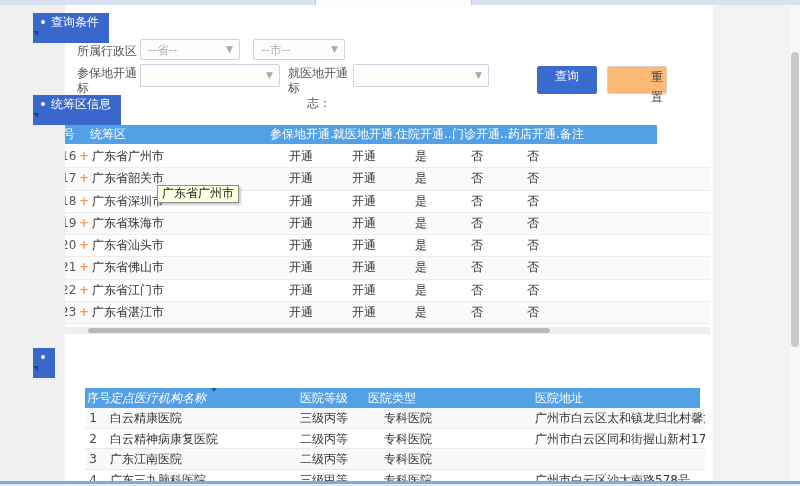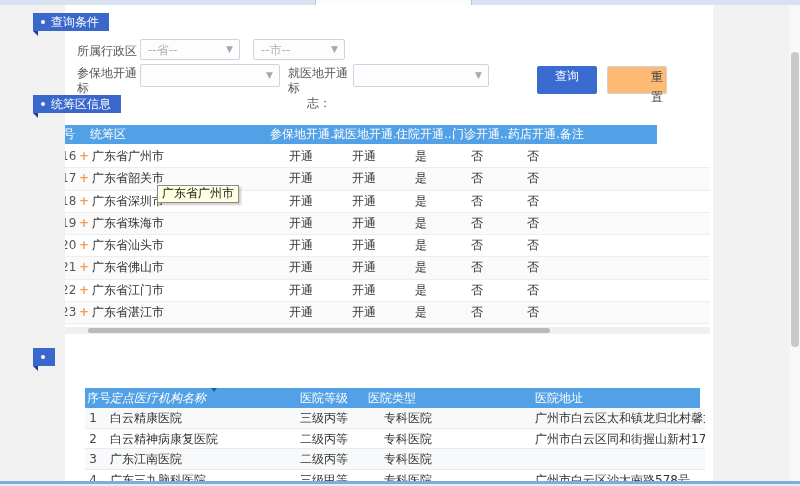--- a/index.html
+++ b/index.html
@@ -12,21 +12,21 @@
 
   
   .panel-bg{position:absolute;left:65px;top:5px;width:648px;height:476px;background:#ffffff;}
   .right-gutter{position:absolute;left:713px;top:5px;width:77px;height:481px;background:#f2f2f3;}
   .v-scroll{position:absolute;left:790px;top:5px;width:10px;height:481px;background:#f8f8f8;}
   .v-thumb{position:absolute;left:1px;top:47px;width:8px;height:295px;background:#c9c9c9;border-radius:4px;}
   .bottom-line{position:absolute;left:0;top:481px;width:800px;height:3px;background:#7cade2;}
   .bottom-strip{position:absolute;left:0;top:484px;width:800px;height:2px;background:#e3ecf7;}
 
   
-  .ribbon{position:absolute;height:18px;background:#3a67cb;color:#fff;display:inline-flex;align-items:center;gap:6px;padding:0 10px 0 8px;font-size:12px;white-space:nowrap;}
+  .ribbon{position:absolute;height:18px;background:#3a67cb;color:#fff;display:inline-flex;align-items:center;gap:6px;padding:0 10px 12px 8px;font-size:12px;white-space:nowrap;}
   .ribbon::after{content:'';position:absolute;left:0;top:18px;width:0;height:0;border-top:5px solid #1c3e95;border-left:5px solid transparent;}
   .ribbon .dot{width:4px;height:4px;border-radius:50%;background:#fff;display:inline-block;}
 
   
   .f-label{position:absolute;color:#555;white-space:nowrap;}
   .stack-label{position:absolute;width:62px;color:#555;line-height:15px;}
   .stack-label .l2{display:block;text-align:center;}
   .select{position:absolute;background:#fdfdfd;border:1px solid #c9d5e3;border-radius:2px;box-sizing:border-box;}
   .select .ph{position:absolute;left:7px;top:50%;transform:translateY(-50%);color:#b2b2b2;}
   .select .caret{position:absolute;right:6px;top:50%;transform:translateY(-58%);color:#a8a8a8;font-size:9px;}

